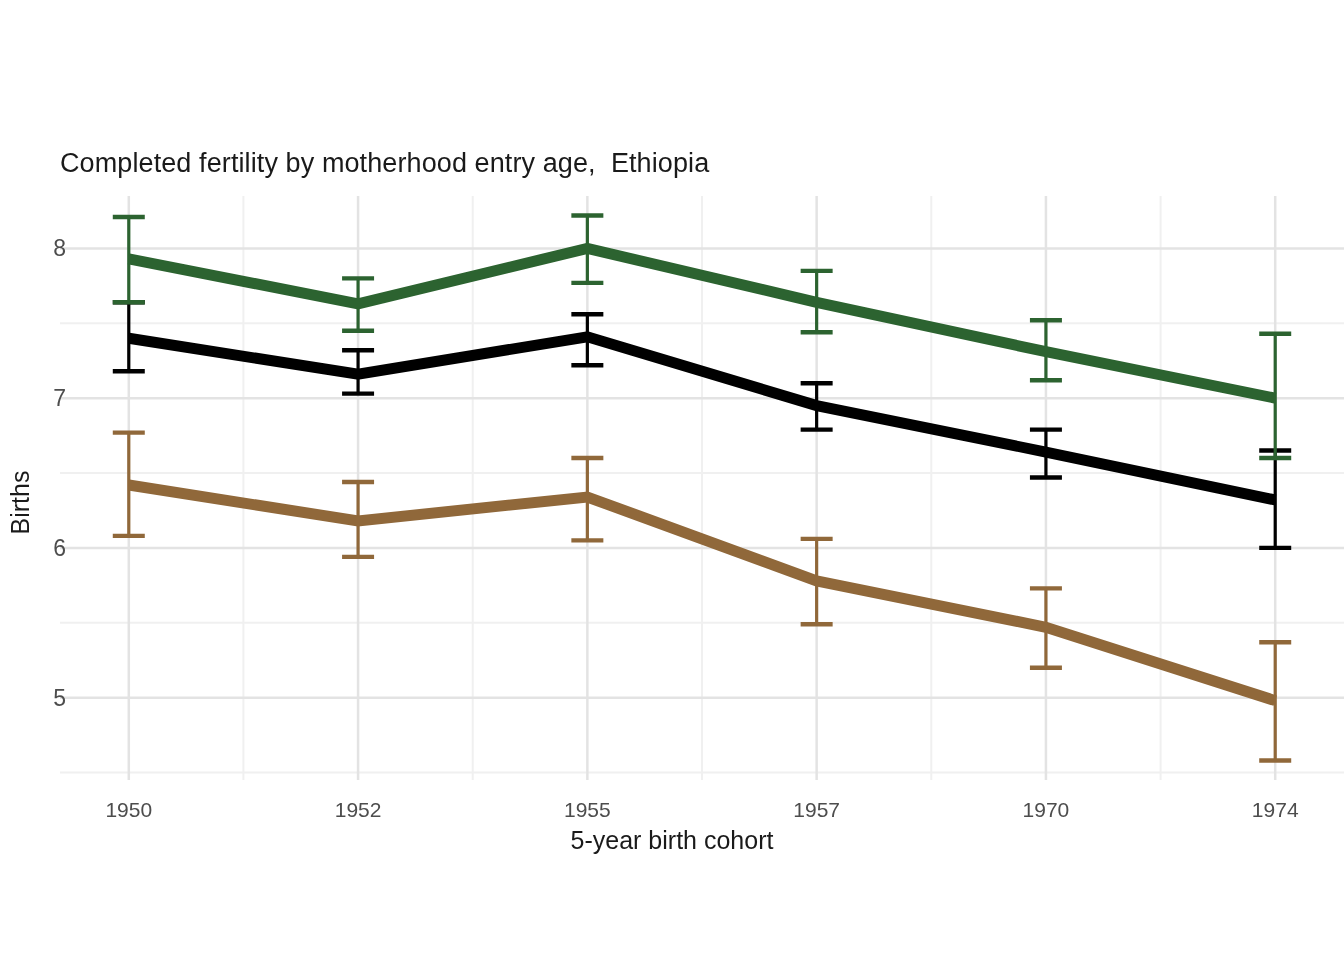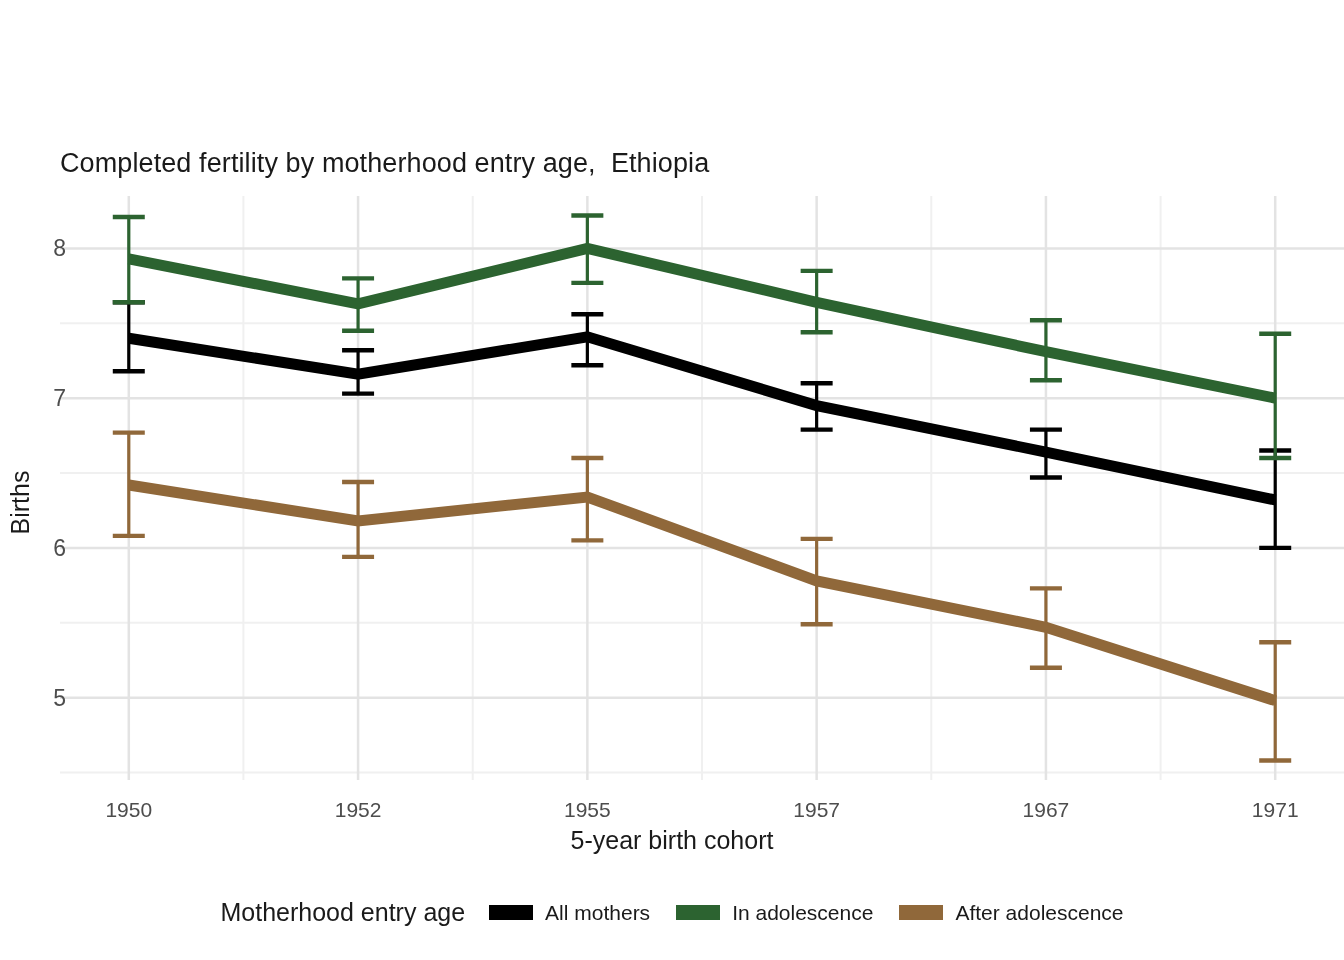--- a/index.html
+++ b/index.html
@@ -223,38 +223,21 @@
       <div class="y-tick-label" style="top: 697.641px;">5</div>
       <div class="y-tick-label" style="top: 547.897px;">6</div>
       <div class="y-tick-label" style="top: 398.154px;">7</div>
       <div class="y-tick-label" style="top: 248.41px;">8</div>
     </div>
   <div id="x-ticks">
       <div class="x-tick-label" style="left: 128.786px;">1950</div>
       <div class="x-tick-label" style="left: 358.071px;">1952</div>
       <div class="x-tick-label" style="left: 587.357px;">1955</div>
       <div class="x-tick-label" style="left: 816.643px;">1957</div>
-      <div class="x-tick-label" style="left: 1045.93px;">1967</div>
-      <div class="x-tick-label" style="left: 1275.21px;">1971</div>
+      <div class="x-tick-label" style="left: 1045.93px;">1970</div>
+      <div class="x-tick-label" style="left: 1275.21px;">1974</div>
     </div>
 
   <div class="y-axis-title">Births</div>
   <div class="x-axis-title">5-year birth cohort</div>
 
-  <div id="legend">
-    <span class="legend-title">Motherhood entry age</span>
-    <span id="legend-items" style="display: flex; align-items: center;">
-        <span class="legend-item">
-          <span class="legend-key" style="background: rgb(0, 0, 0);"></span>
-          <span class="legend-label">All mothers</span>
-        </span>
-        <span class="legend-item">
-          <span class="legend-key" style="background: rgb(44, 99, 48);"></span>
-          <span class="legend-label">In adolescence</span>
-        </span>
-        <span class="legend-item">
-          <span class="legend-key" style="background: rgb(144, 104, 58);"></span>
-          <span class="legend-label">After adolescence</span>
-        </span>
-      </span>
-  </div>
 
 </div>
 
 </body></html>

